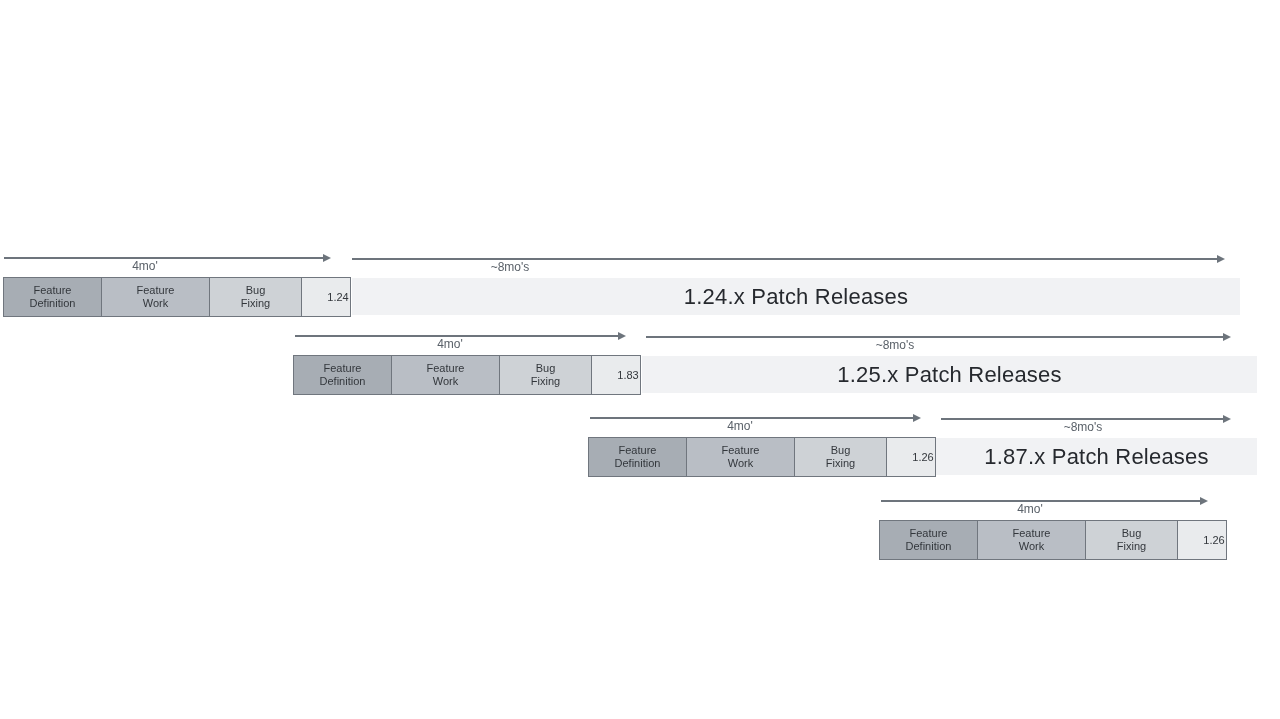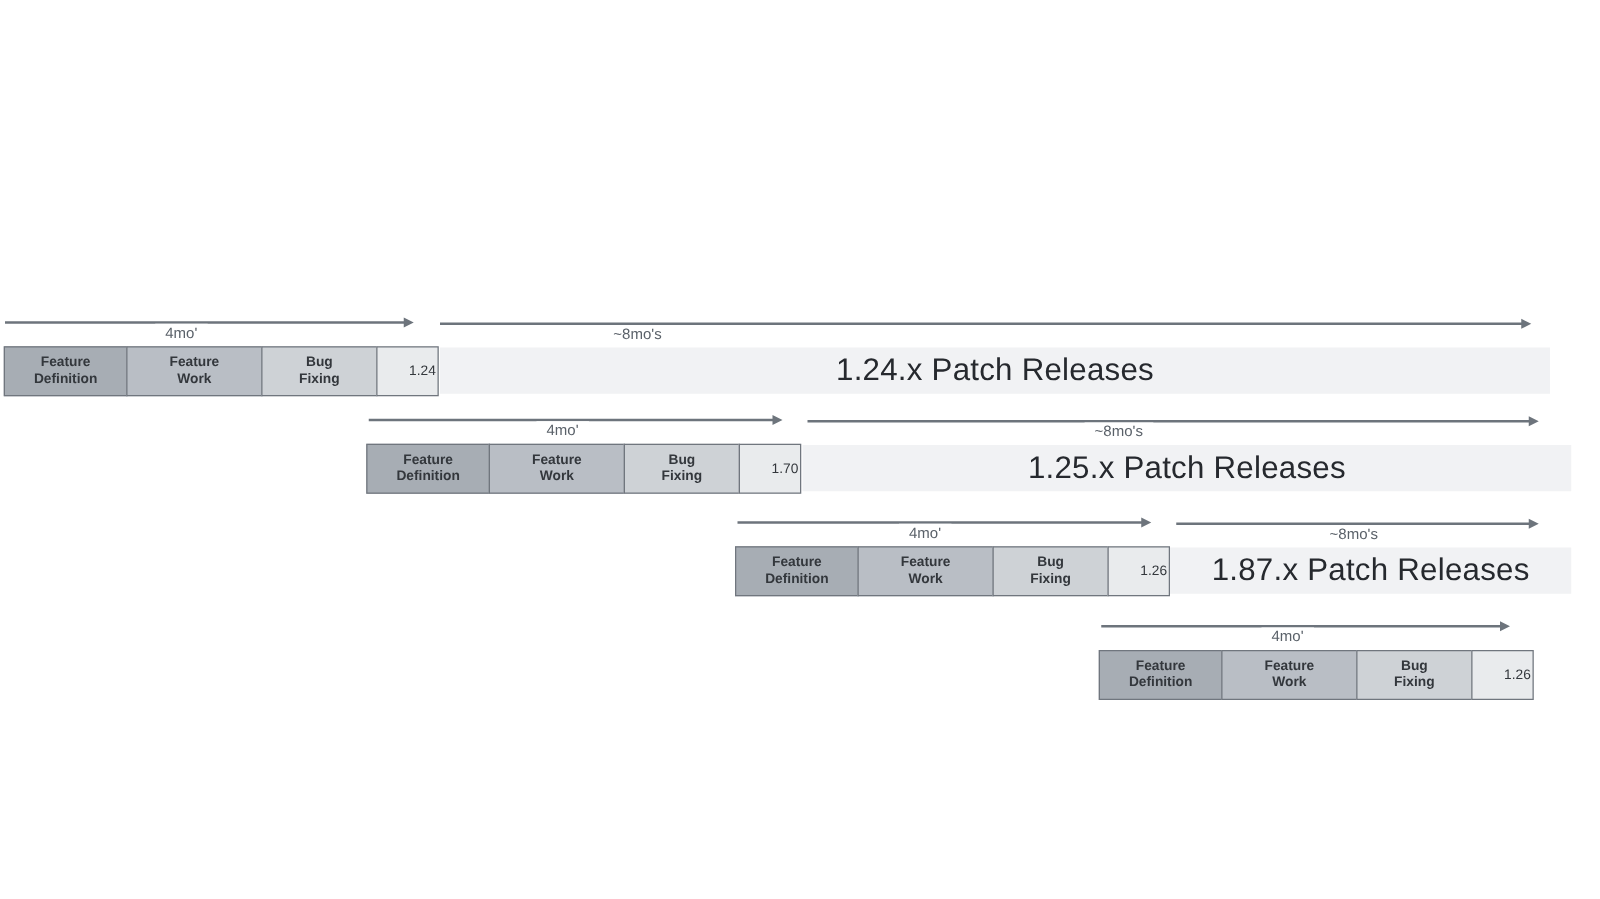--- a/index.html
+++ b/index.html
@@ -16,42 +16,42 @@
 
   .row { position:absolute; left:0; top:0; width:100%; height:100%; pointer-events:none; }
 
   
   .phase-boxes { position:absolute; display:flex; }
   .box {
     height:40px;
     border:1px solid var(--box-border, #70767e);
     display:flex; align-items:center; justify-content:center;
     text-align:center;
-    font-size:11px; line-height:13px; font-weight:700;
+    font-size:11px; line-height:13px; font-weight:400;
     color:var(--text-dark, #33373c);
     white-space:pre-line;
     margin-left:-1px;
   }
   .box:first-child { margin-left:0; }
   .fd  { width:99px;  background:var(--feature-definition, #a7adb4); }
   .fw  { width:109px; background:var(--feature-work, #b9bec5); }
   .bf  { width:93px;  background:var(--bug-fixing, #ced2d6); }
   .ver { width:50px;  background:var(--version-box, #e9ebed); font-weight:400;padding-left:24px; }
 
   .r1 .phase-boxes { left:3px;   top:277px; }
   .r2 .phase-boxes { left:293px; top:355px; }
   .r3 .phase-boxes { left:588px; top:437px; }
   .r4 .phase-boxes { left:879px; top:520px; }
 
   
   .patchbar {
     position:absolute; height:37px;
     background:var(--patch-bar, #f1f2f4);
     display:flex; align-items:center; justify-content:center;
-    font-size:25px; color:var(--patch-text, #26292e);
+    font-size:22px; color:var(--patch-text, #26292e);
     letter-spacing:0.2px;
   }
   .r1 .patchbar { left:352px; top:278px; width:888px; }
   .r2 .patchbar { left:642px; top:356px; width:615px; }
   .r3 .patchbar { left:936px; top:438px; width:321px; }
 
   
   .arrow {
     position:absolute; height:2px;
     background:var(--arrow, #6d747c);
@@ -116,21 +116,21 @@
     <div class="arrow-label dev-label">4mo'</div>
     <div class="arrow patch-arrow"></div>
     <div class="arrow-label patch-label">~8mo's</div>
     <div class="phase-boxes">
       <div class="box fd">Feature
 Definition</div>
       <div class="box fw">Feature
 Work</div>
       <div class="box bf">Bug
 Fixing</div>
-      <div class="box ver">1.70</div>
+      <div class="box ver">1.83</div>
     </div>
     <div class="patchbar">1.25.x Patch Releases</div>
   </div>
 
   <div class="row r3">
     <div class="arrow dev-arrow"></div>
     <div class="arrow-label dev-label">4mo'</div>
     <div class="arrow patch-arrow"></div>
     <div class="arrow-label patch-label">~8mo's</div>
     <div class="phase-boxes">

